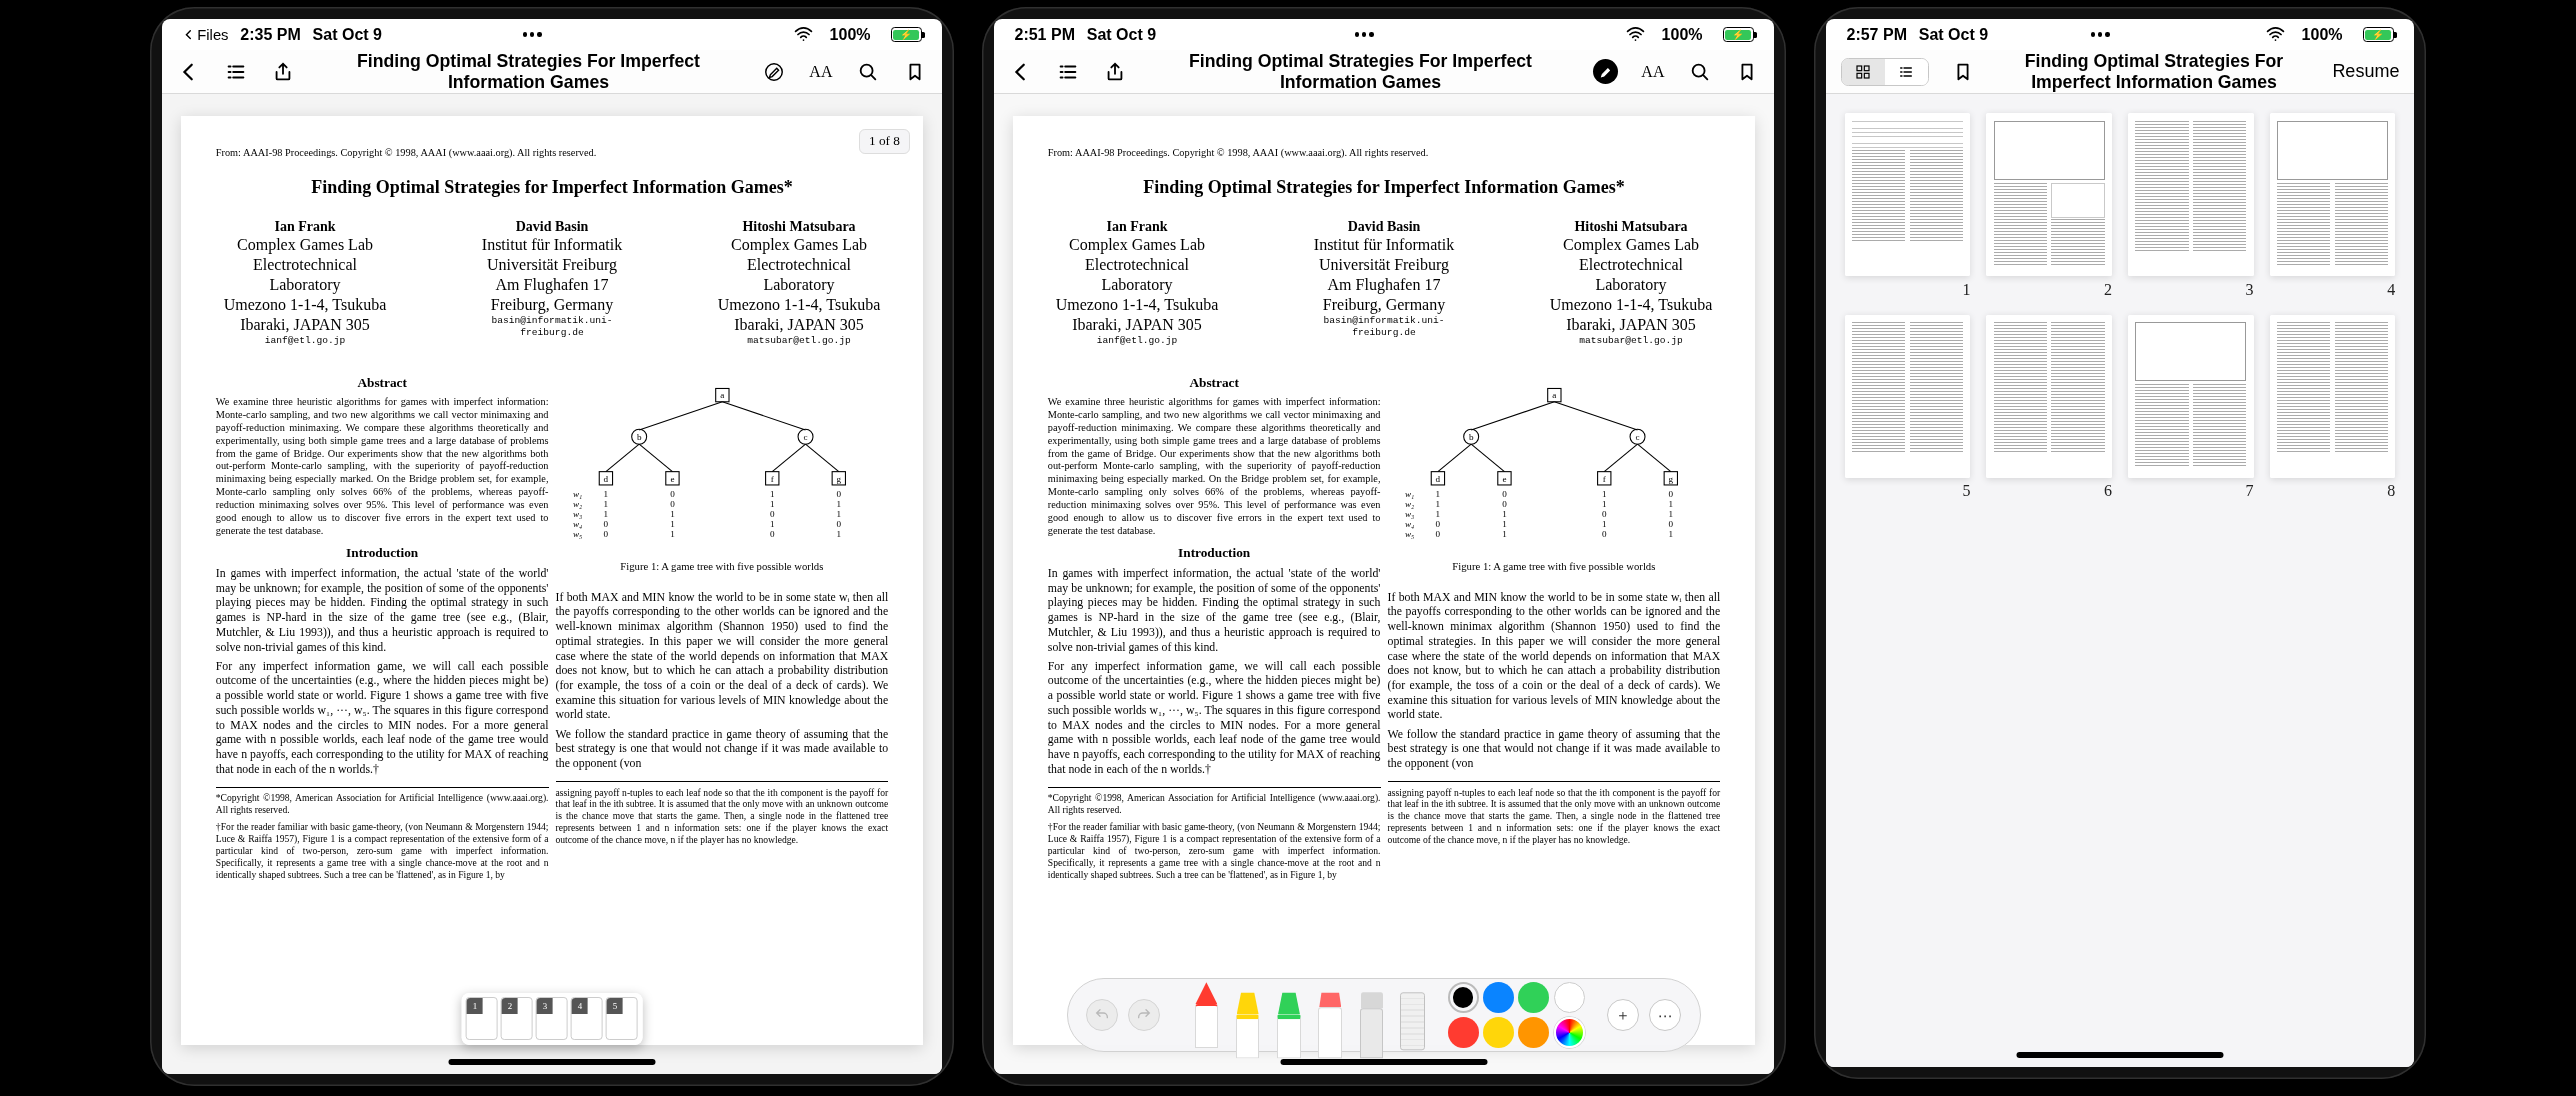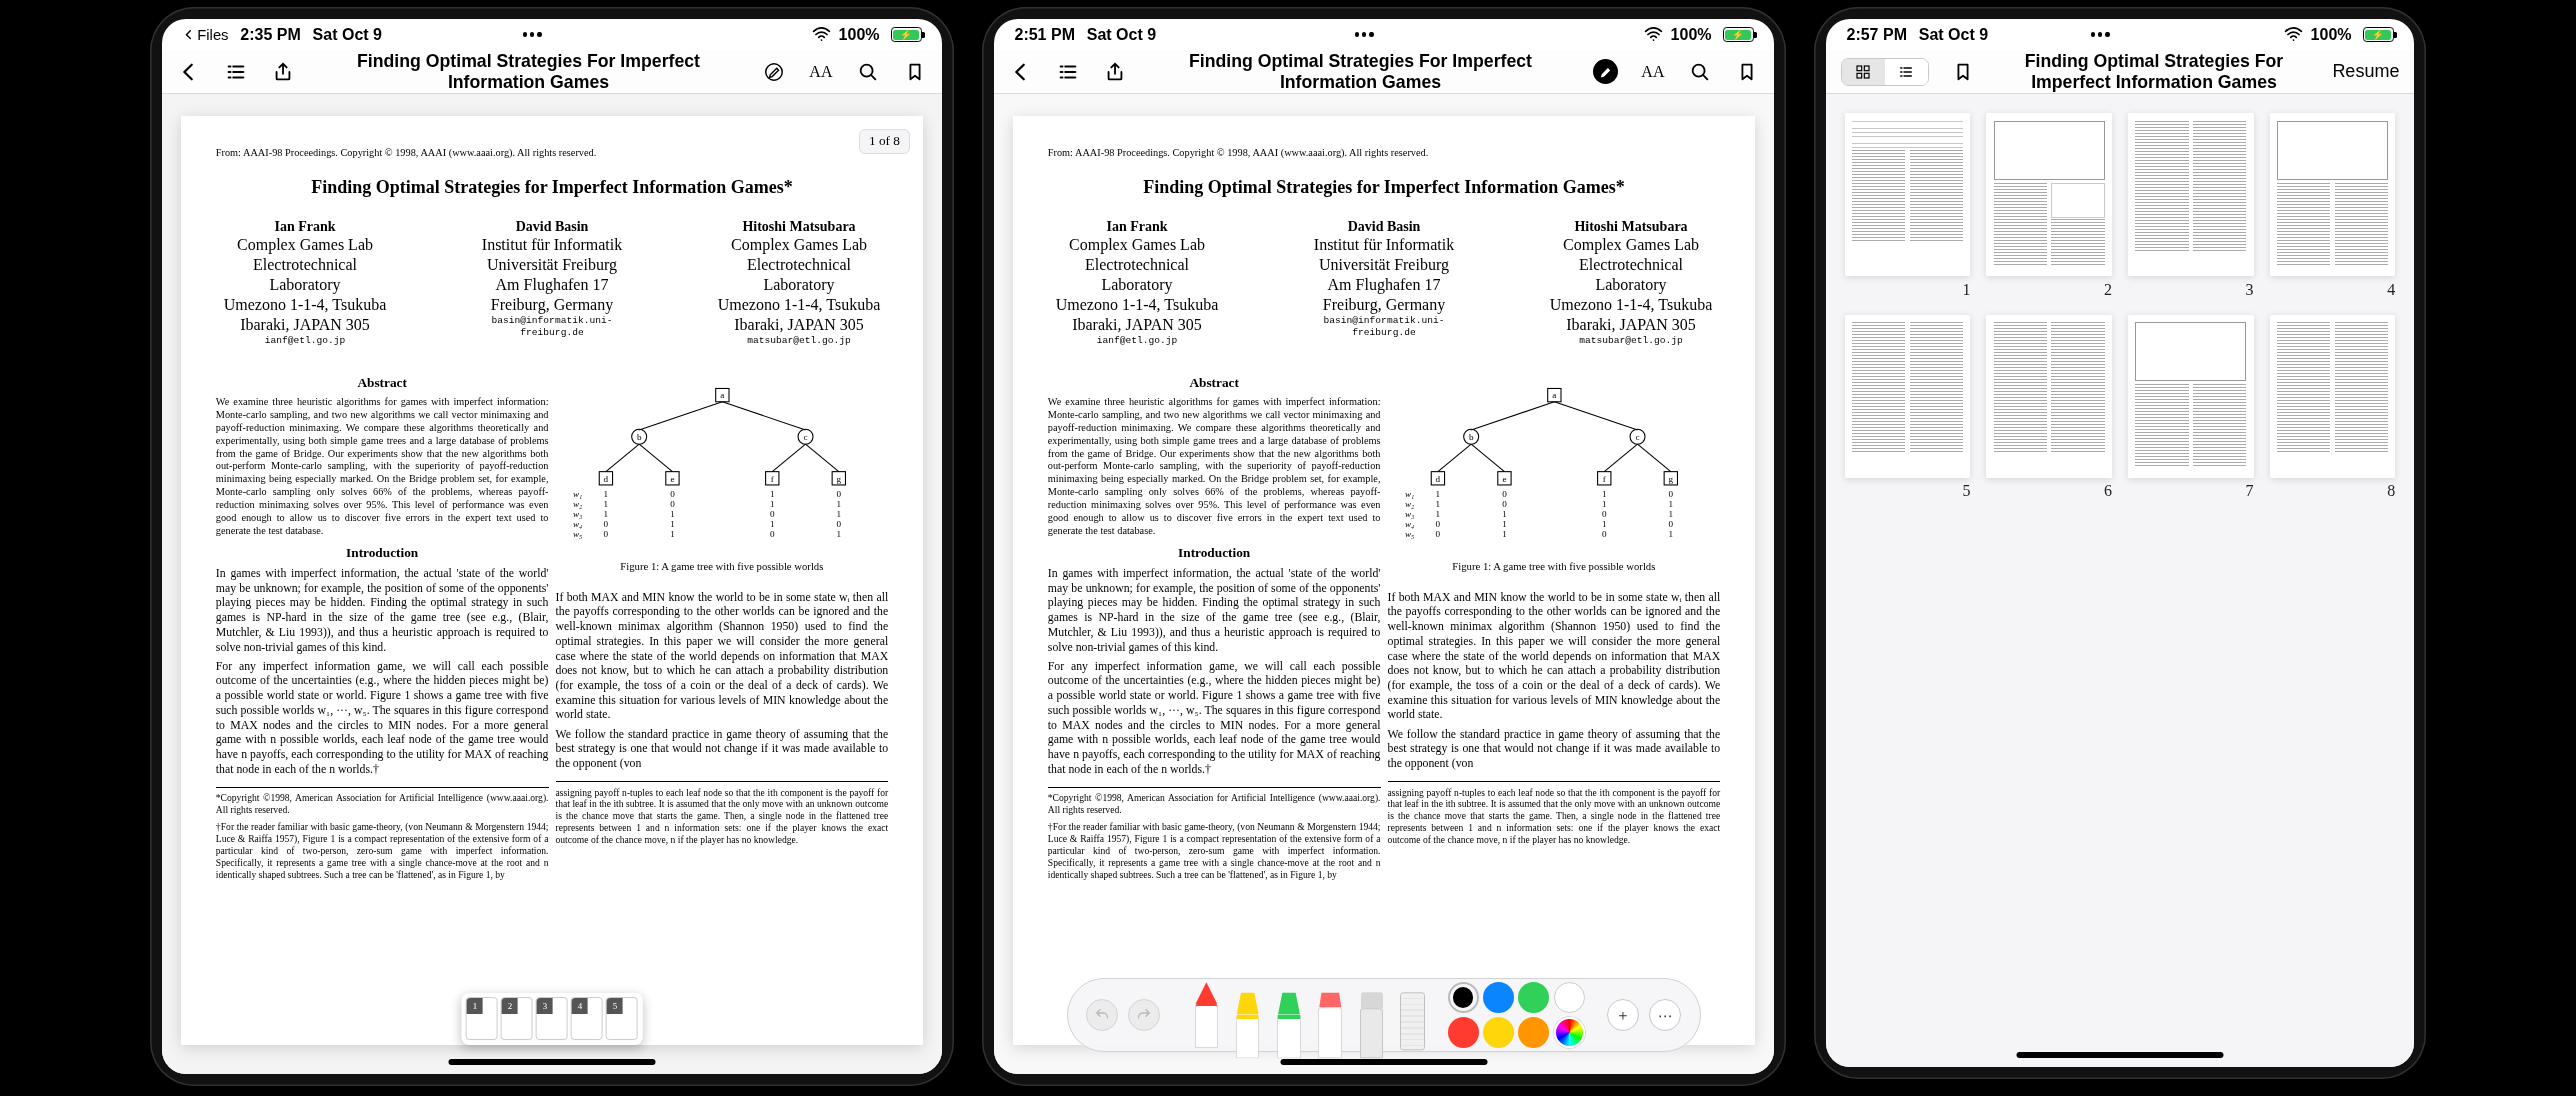--- a/index.html
+++ b/index.html
@@ -36,21 +36,21 @@
     border-radius: 44px;
     padding: 11.8px;
     box-shadow: inset 0 0 0 1.5px #303030;
     position: relative;
     flex: 0 0 auto;
   }
   .lg { width: 804px; }
   .sm { width: 612px; }
   .screen {
     background: var(--device-bg);
-    border-radius: 24px;
+    border-radius: 8px;
     height: 1055px;
     overflow: hidden;
     position: relative;
     display: flex;
     flex-direction: column;
   }
   .sm .screen { height: 1048px; }
   .home-indicator {
     position: absolute;
     bottom: 8.9px; left: 50%;
@@ -77,21 +77,21 @@
     gap: 11.8px;
     flex: 1;
   }
   .statusbar .sb-left .back-app { display:flex; align-items:center; gap:1.5px; font-size: 14.8px; font-weight:500;}
   .statusbar .sb-mid { flex: 0 0 59px; }
   .statusbar .sb-right {
     flex: 1;
     display: flex;
     justify-content: flex-end;
     align-items: center;
-    gap: 8px;
+    gap: 17px;
   }
   .dots { display:flex; gap:3px; }
   .dots span { width:4.4px; height:4.4px; border-radius:50%; background:#000; }
   .wifi, .battery { display:inline-flex; align-items:center; }
   .bat-body {
     width: 31px; height: 14.8px; border: 1.5px solid #000; border-radius: 3.7px;
     position: relative; margin-left: 3px;
   }
   .bat-body::after {
     content:""; position:absolute; right:-4.4px; top:3.7px; width:3px; height:5.9px;

